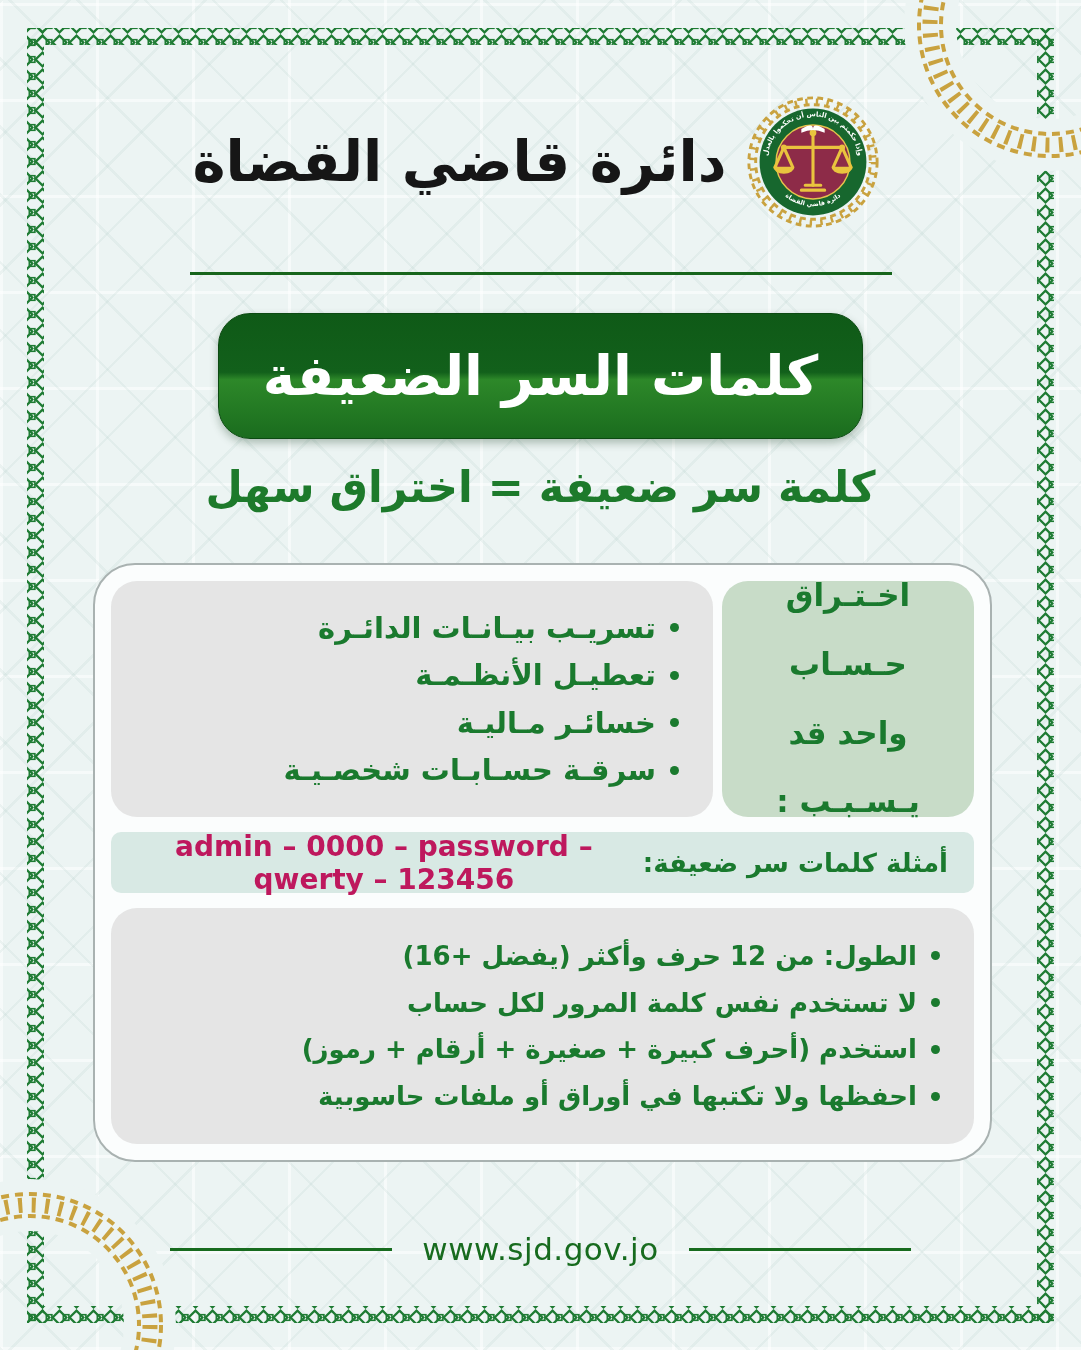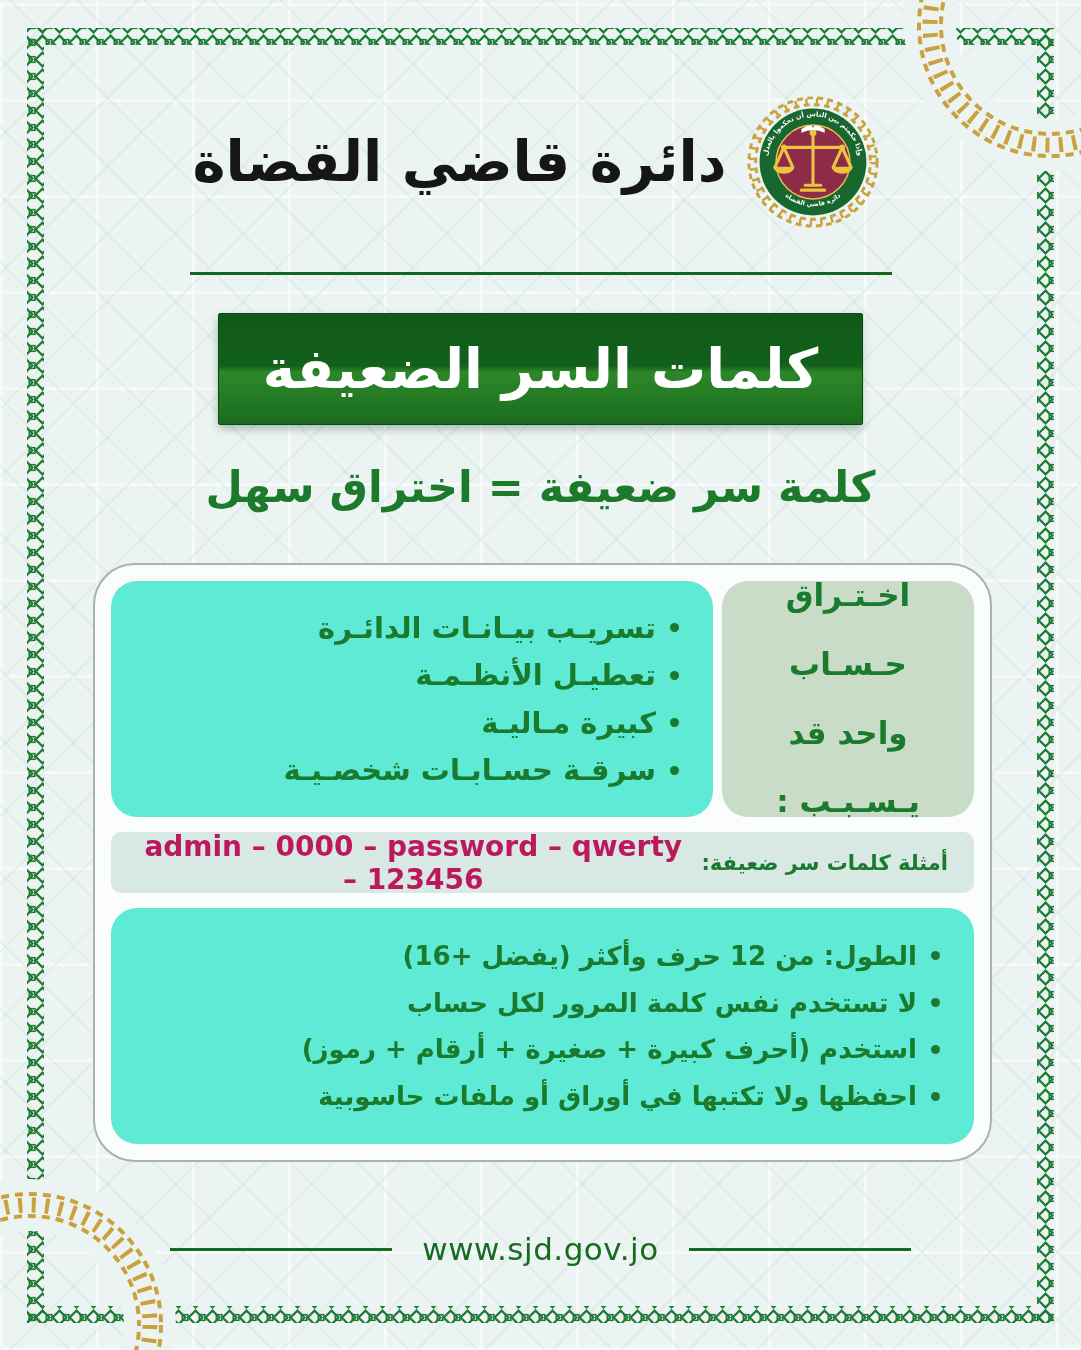--- a/index.html
+++ b/index.html
@@ -27,22 +27,22 @@
   }
   .calligraphy{
     font-size:56px;font-weight:bold;color:#161616;line-height:1.1;
     letter-spacing:-1px;
   }
   .emblem{width:136px;height:136px;flex:none;}
 
   .divider{position:absolute;top:272px;left:190px;width:702px;height:3px;background:#17651c;}
 
   .banner{
-    position:absolute;top:313px;left:218px;width:645px;height:112px;
-    border-radius:2px;border:1px solid #0c4a12;
+    position:absolute;top:313px;left:218px;width:645px;height:126px;
+    border-radius:32px;border:1px solid #0c4a12;
     background:linear-gradient(180deg,#0f5a17 0%,#12601b 47%,#2d8829 53%,#1a6c1e 100%);
     box-shadow:0 4px 8px rgba(20,60,30,.3);
     display:flex;align-items:center;justify-content:center;
   }
   .banner-text{font-size:55px;font-weight:bold;color:#ffffff;}
 
   .subtitle{
     position:absolute;top:462px;left:0;right:0;text-align:center;
     font-size:43px;font-weight:bold;color:#1d7a2b;
   }
@@ -52,33 +52,33 @@
     background:#fbfdfd;border:2px solid #a9b2b1;border-radius:42px;
     padding:16px;display:flex;flex-direction:column;gap:15px;
   }
   .row{flex:1;display:flex;gap:9px;min-height:0;}
   .label-panel{
     width:252px;flex:none;background:#c8dcc8;border-radius:26px;
     display:flex;flex-direction:column;align-items:center;justify-content:center;gap:27px;
     font-size:31px;font-weight:bold;color:#1a7a2e;text-align:center;line-height:1.35;
   }
   .items-panel{
-    flex:1;background:#5eead4;border-radius:26px;
+    flex:1;background:#e5e5e5;border-radius:26px;
     display:flex;flex-direction:column;justify-content:space-evenly;
     padding:16px 34px;
   }
   .item{display:flex;align-items:center;gap:14px;font-size:29px;font-weight:bold;color:#1a7a2e;}
   .row-bottom .item{font-size:26px;}
   .dot{width:9px;height:9px;border-radius:50%;background:#1a7a2e;flex:none;}
 
   .examples-bar{
     flex:none;height:61px;background:#d8e9e4;border-radius:10px;
     display:flex;align-items:center;padding:0 26px;gap:12px;
   }
-  .examples-label{font-size:21px;font-weight:bold;color:#1a7a2e;flex:none;}
+  .examples-label{font-size:26px;font-weight:bold;color:#1a7a2e;flex:none;}
   .examples-values{flex:1;text-align:center;font-size:28px;font-weight:bold;color:#be185d;direction:ltr;}
 
   .footer{
     position:absolute;top:1231px;left:0;right:0;
     display:flex;justify-content:center;align-items:center;gap:30px;
   }
   .fline{width:222px;height:3px;background:#176b1e;flex:none;}
   .footer-url{font-size:31px;font-weight:500;color:#176b1e;letter-spacing:.5px;}
 </style>
 </head>
@@ -172,21 +172,21 @@
           <div class="item">
             <span class="dot"></span>
             <span>تسريـب بيـانـات الدائـرة</span>
           </div>
           <div class="item">
             <span class="dot"></span>
             <span>تعطيـل الأنظـمـة</span>
           </div>
           <div class="item">
             <span class="dot"></span>
-            <span>كبيرة مـاليـة</span>
+            <span>خسائـر مـاليـة</span>
           </div>
           <div class="item">
             <span class="dot"></span>
             <span>سرقـة حسـابـات شخصـيـة</span>
           </div>
         </div>
       </div>
 
       <div class="examples-bar">
         <span class="examples-label">أمثلة كلمات سر ضعيفة:</span>

